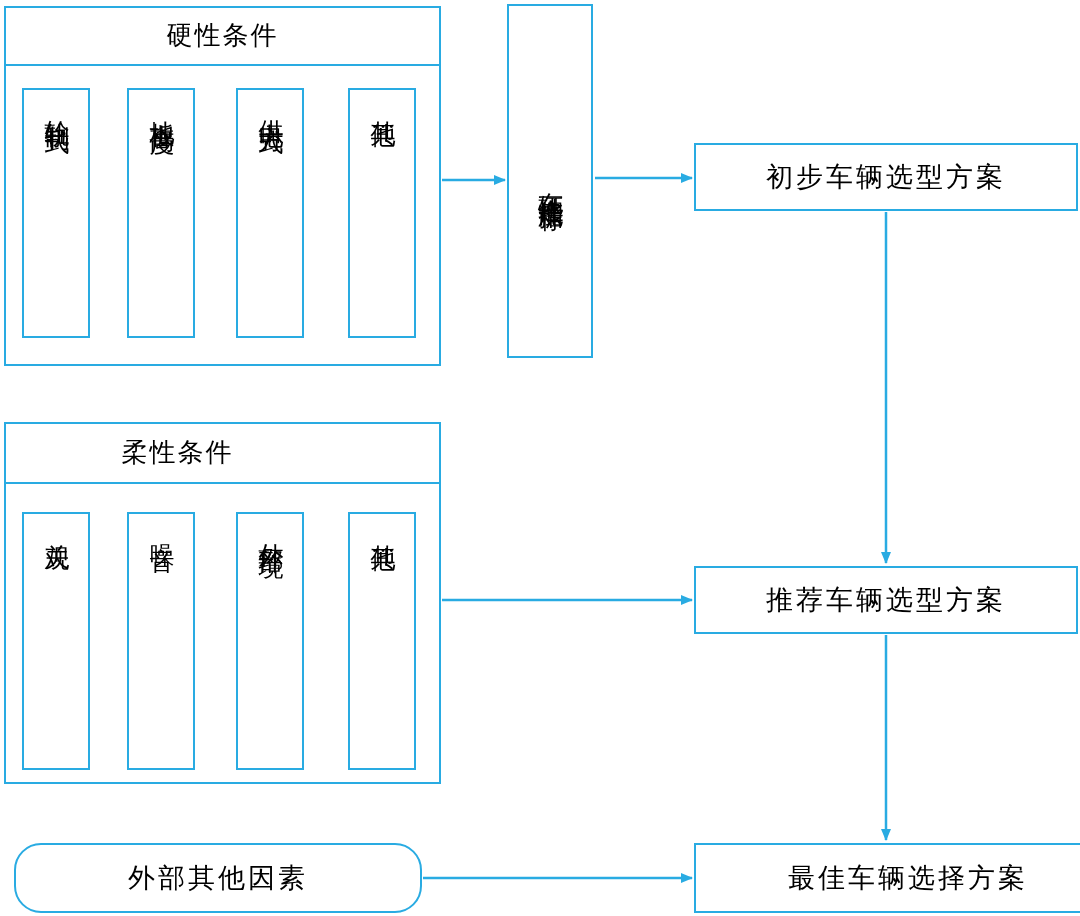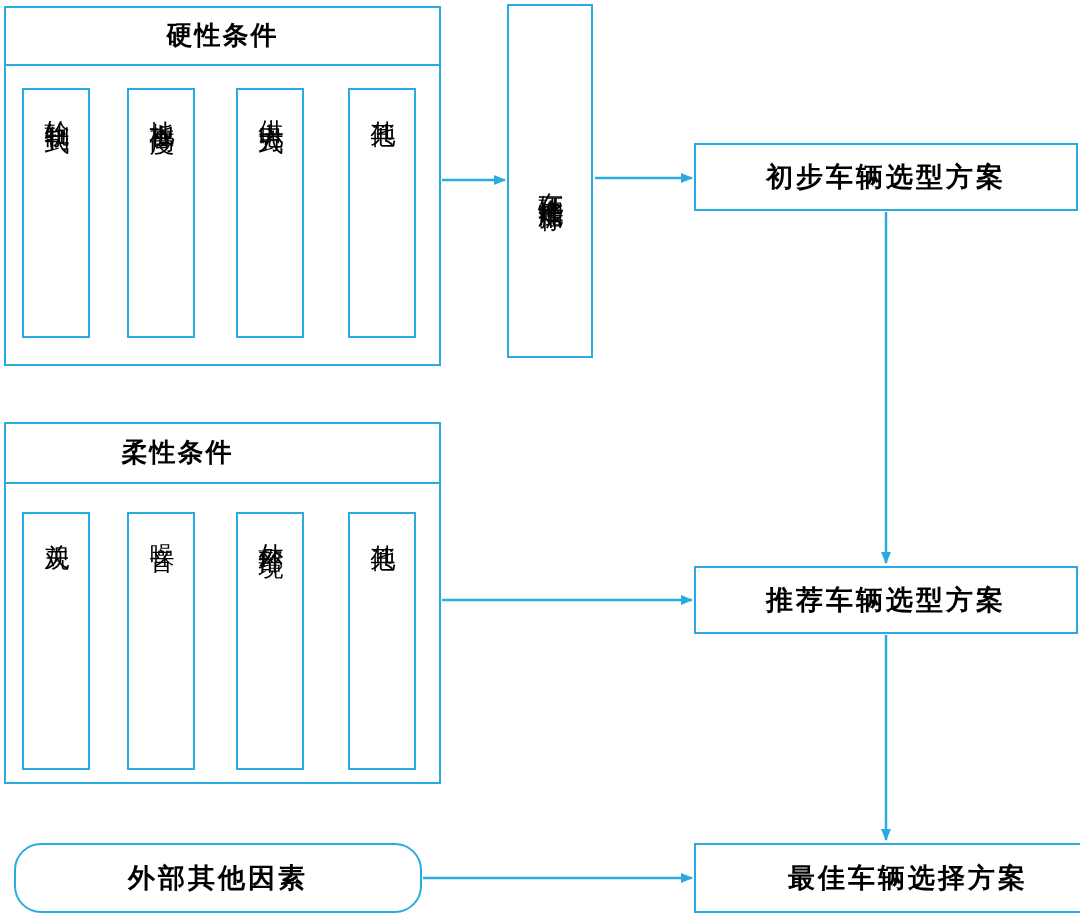--- a/index.html
+++ b/index.html
@@ -20,34 +20,32 @@
   }
   .box {
     position: absolute;
     box-sizing: border-box;
     border: 2px solid #29ABE2;
     background: #ffffff;
     display: flex;
     align-items: center;
     justify-content: center;
     text-align: center;
-    font-weight: bold;
   }
   .group-outer {
     background: transparent;
   }
   .group-title {
     position: absolute;
     box-sizing: border-box;
     display: flex;
     align-items: center;
     justify-content: center;
     font-size: 26px;
     letter-spacing: 2px;
-    font-weight: bold;
   }
   
   .vbox {
     position: absolute;
     box-sizing: border-box;
     border: 2px solid #29ABE2;
     background: #ffffff;
     display: flex;
     align-items: flex-start;
     justify-content: center;

